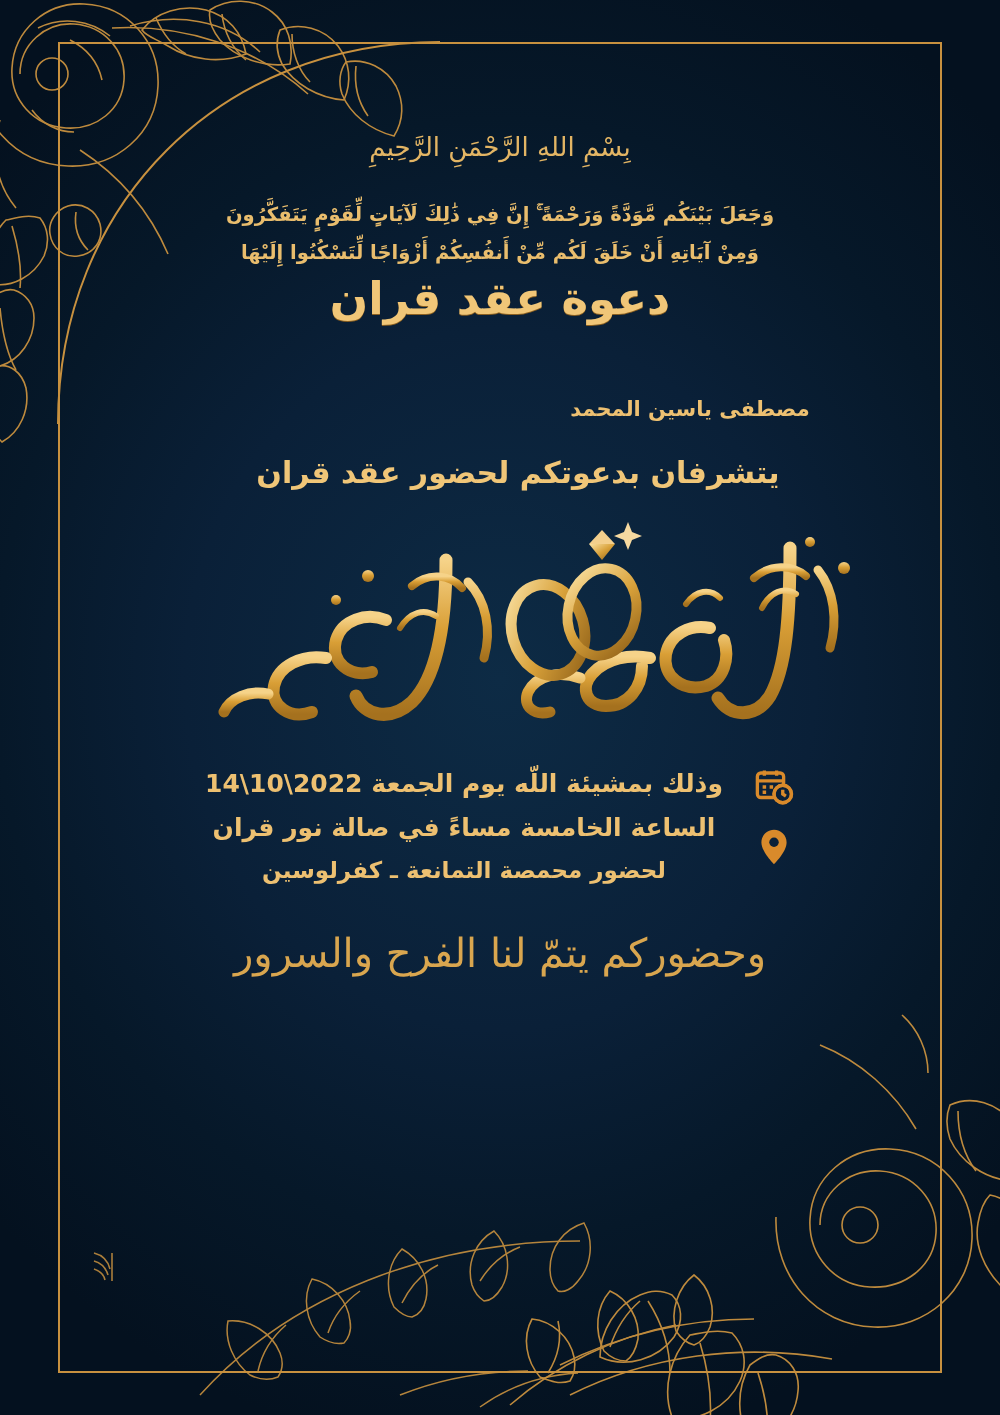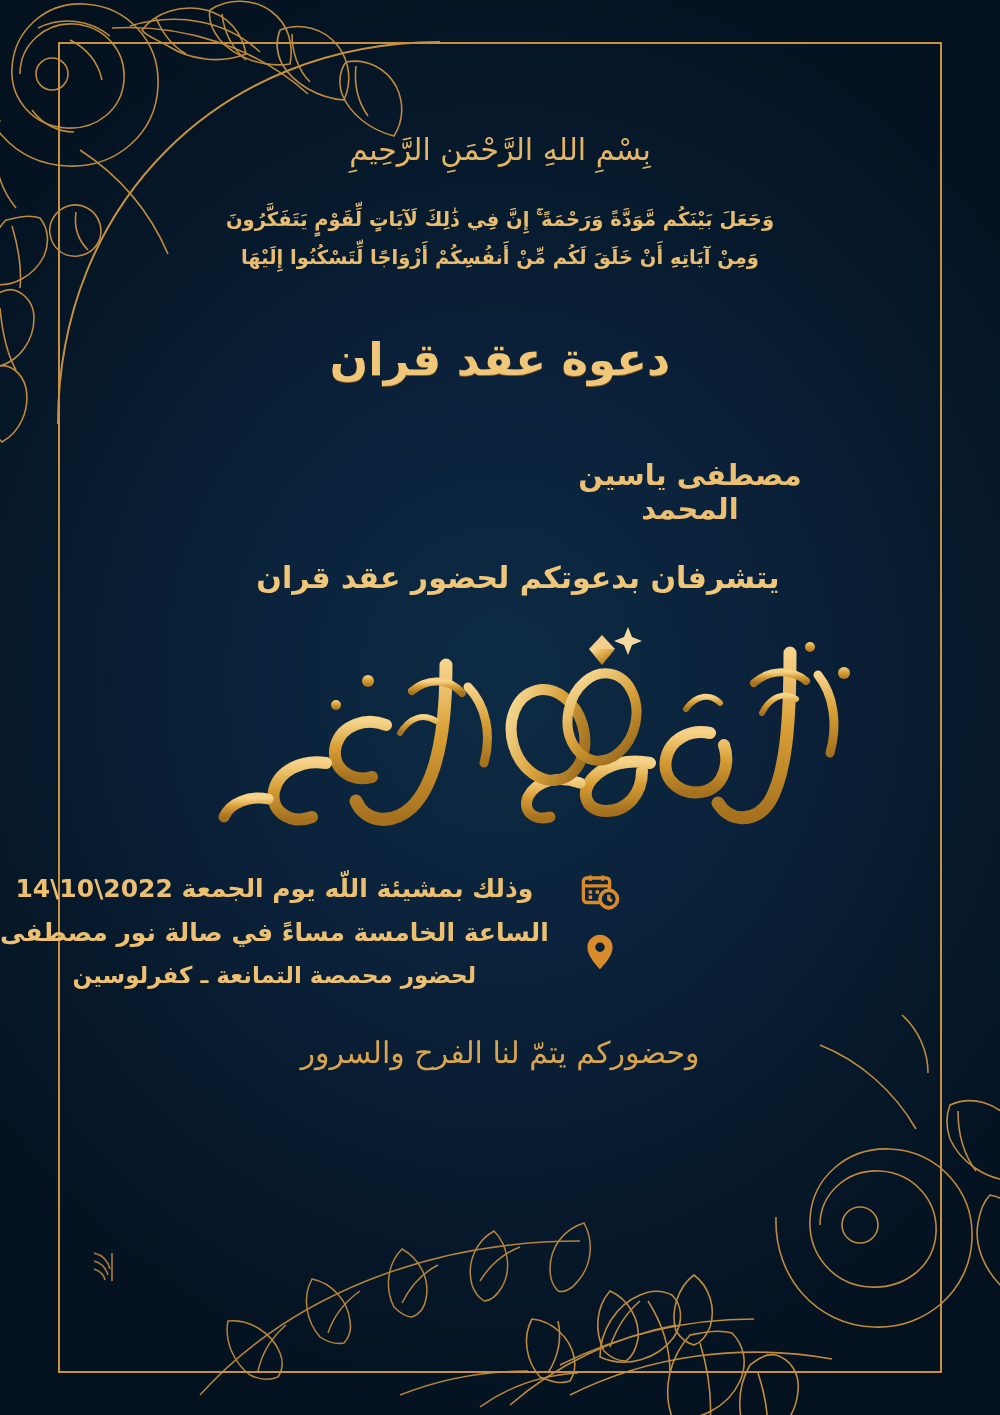--- a/index.html
+++ b/index.html
@@ -47,35 +47,34 @@
 
   
   .content {
     position: absolute;
     left: 0; right: 0; top: 0; bottom: 0;
     text-align: center;
     direction: rtl;
   }
   .basmala {
     margin-top: 132px;
-    font-size: 30px;
+    font-size: 26px;
     letter-spacing: 1px;
     color: #e3b564;
     font-family: "DejaVu Sans", sans-serif;
   }
   .ayah {
     margin: 34px auto 0;
     width: 640px;
     font-size: 19.5px;
     line-height: 1.95;
     color: #e9bd6d;
     font-weight: 600;
   }
   .title {
-    margin-top: 56px;
     font-size: 45px;
     font-weight: bold;
     letter-spacing: 1px;
     color: #f0c678;
     text-shadow: 0 1px 0 #8a5f20;
   }
   .parties {
     margin: 72px auto 0;
     width: 700px;
     display: flex;
@@ -87,21 +86,21 @@
     width: 320px;
     text-align: center;
   }
   .party .line1 {
     font-size: 22px;
     font-weight: bold;
     color: #edc071;
     margin-bottom: 14px;
   }
   .party .line2 {
-    font-size: 29px;
+    font-size: 21px;
     font-weight: bold;
     color: #edc071;
   }
   .honour {
     margin-top: 34px;
     font-size: 30px;
     font-weight: bold;
     color: #f0c678;
     margin-left: 36px;
   }
@@ -111,21 +110,21 @@
     margin-top: 18px;
     height: 250px;
   }
   .names svg { display: block; margin: 0 auto; }
 
   .details {
     margin-top: 4px;
     display: flex;
     flex-direction: row;
     align-items: flex-start;
-    justify-content: flex-end;
+    justify-content: center;
     gap: 30px;
   }
   .details-text { text-align: center; }
   .det-line {
     font-size: 25px;
     font-weight: bold;
     color: #edc071;
     line-height: 1.75;
     white-space: nowrap;
   }
@@ -133,21 +132,21 @@
   .icons-col {
     display: flex;
     flex-direction: column;
     align-items: center;
     gap: 18px;
     padding-top: 4px;
   }
   .icon { width: 42px; height: 42px; color: #d98a2b; }
   .closing {
     margin-top: 40px;
-    font-size: 30px;
+    font-size: 40px;
     color: #d9a64f;
     font-family: "DejaVu Serif", serif;
     letter-spacing: 2px;
   }
   .logo {
     position: absolute;
     left: 86px;
     bottom: 128px;
     width: 34px;
     height: 40px;
@@ -323,21 +322,21 @@
           <circle cx="17" cy="16" r="5"></circle>
           <path d="M17 13.5V16l1.8 1.2"></path>
         </svg>
         <svg class="icon" viewBox="0 0 24 24" fill="currentColor">
           <path d="M12 2.2c-4 0-7.2 3.2-7.2 7.2 0 5.4 7.2 12.4 7.2 12.4s7.2-7 7.2-12.4c0-4-3.2-7.2-7.2-7.2z"></path>
           <circle cx="12" cy="9.3" r="2.7" fill="#0a2038"></circle>
         </svg>
       </div>
       <div class="details-text">
         <div class="det-line">وذلك بمشيئة اللّه يوم الجمعة  2022\10\14</div>
-        <div class="det-line">الساعة الخامسة مساءً في صالة نور مصطفى</div>
+        <div class="det-line">الساعة الخامسة مساءً في صالة نور قران</div>
         <div class="det-line small">لحضور محمصة التمانعة ـ كفرلوسين</div>
       </div>
     </div>
 
     <div class="closing">وحضوركم يتمّ لنا الفرح والسرور</div>
   </div>
 
   <svg class="logo" viewBox="0 0 34 40">
     <g stroke="#c8913f" stroke-width="1.6" fill="none">
       <path d="M4 4h26v32H4z" opacity="0"></path>

